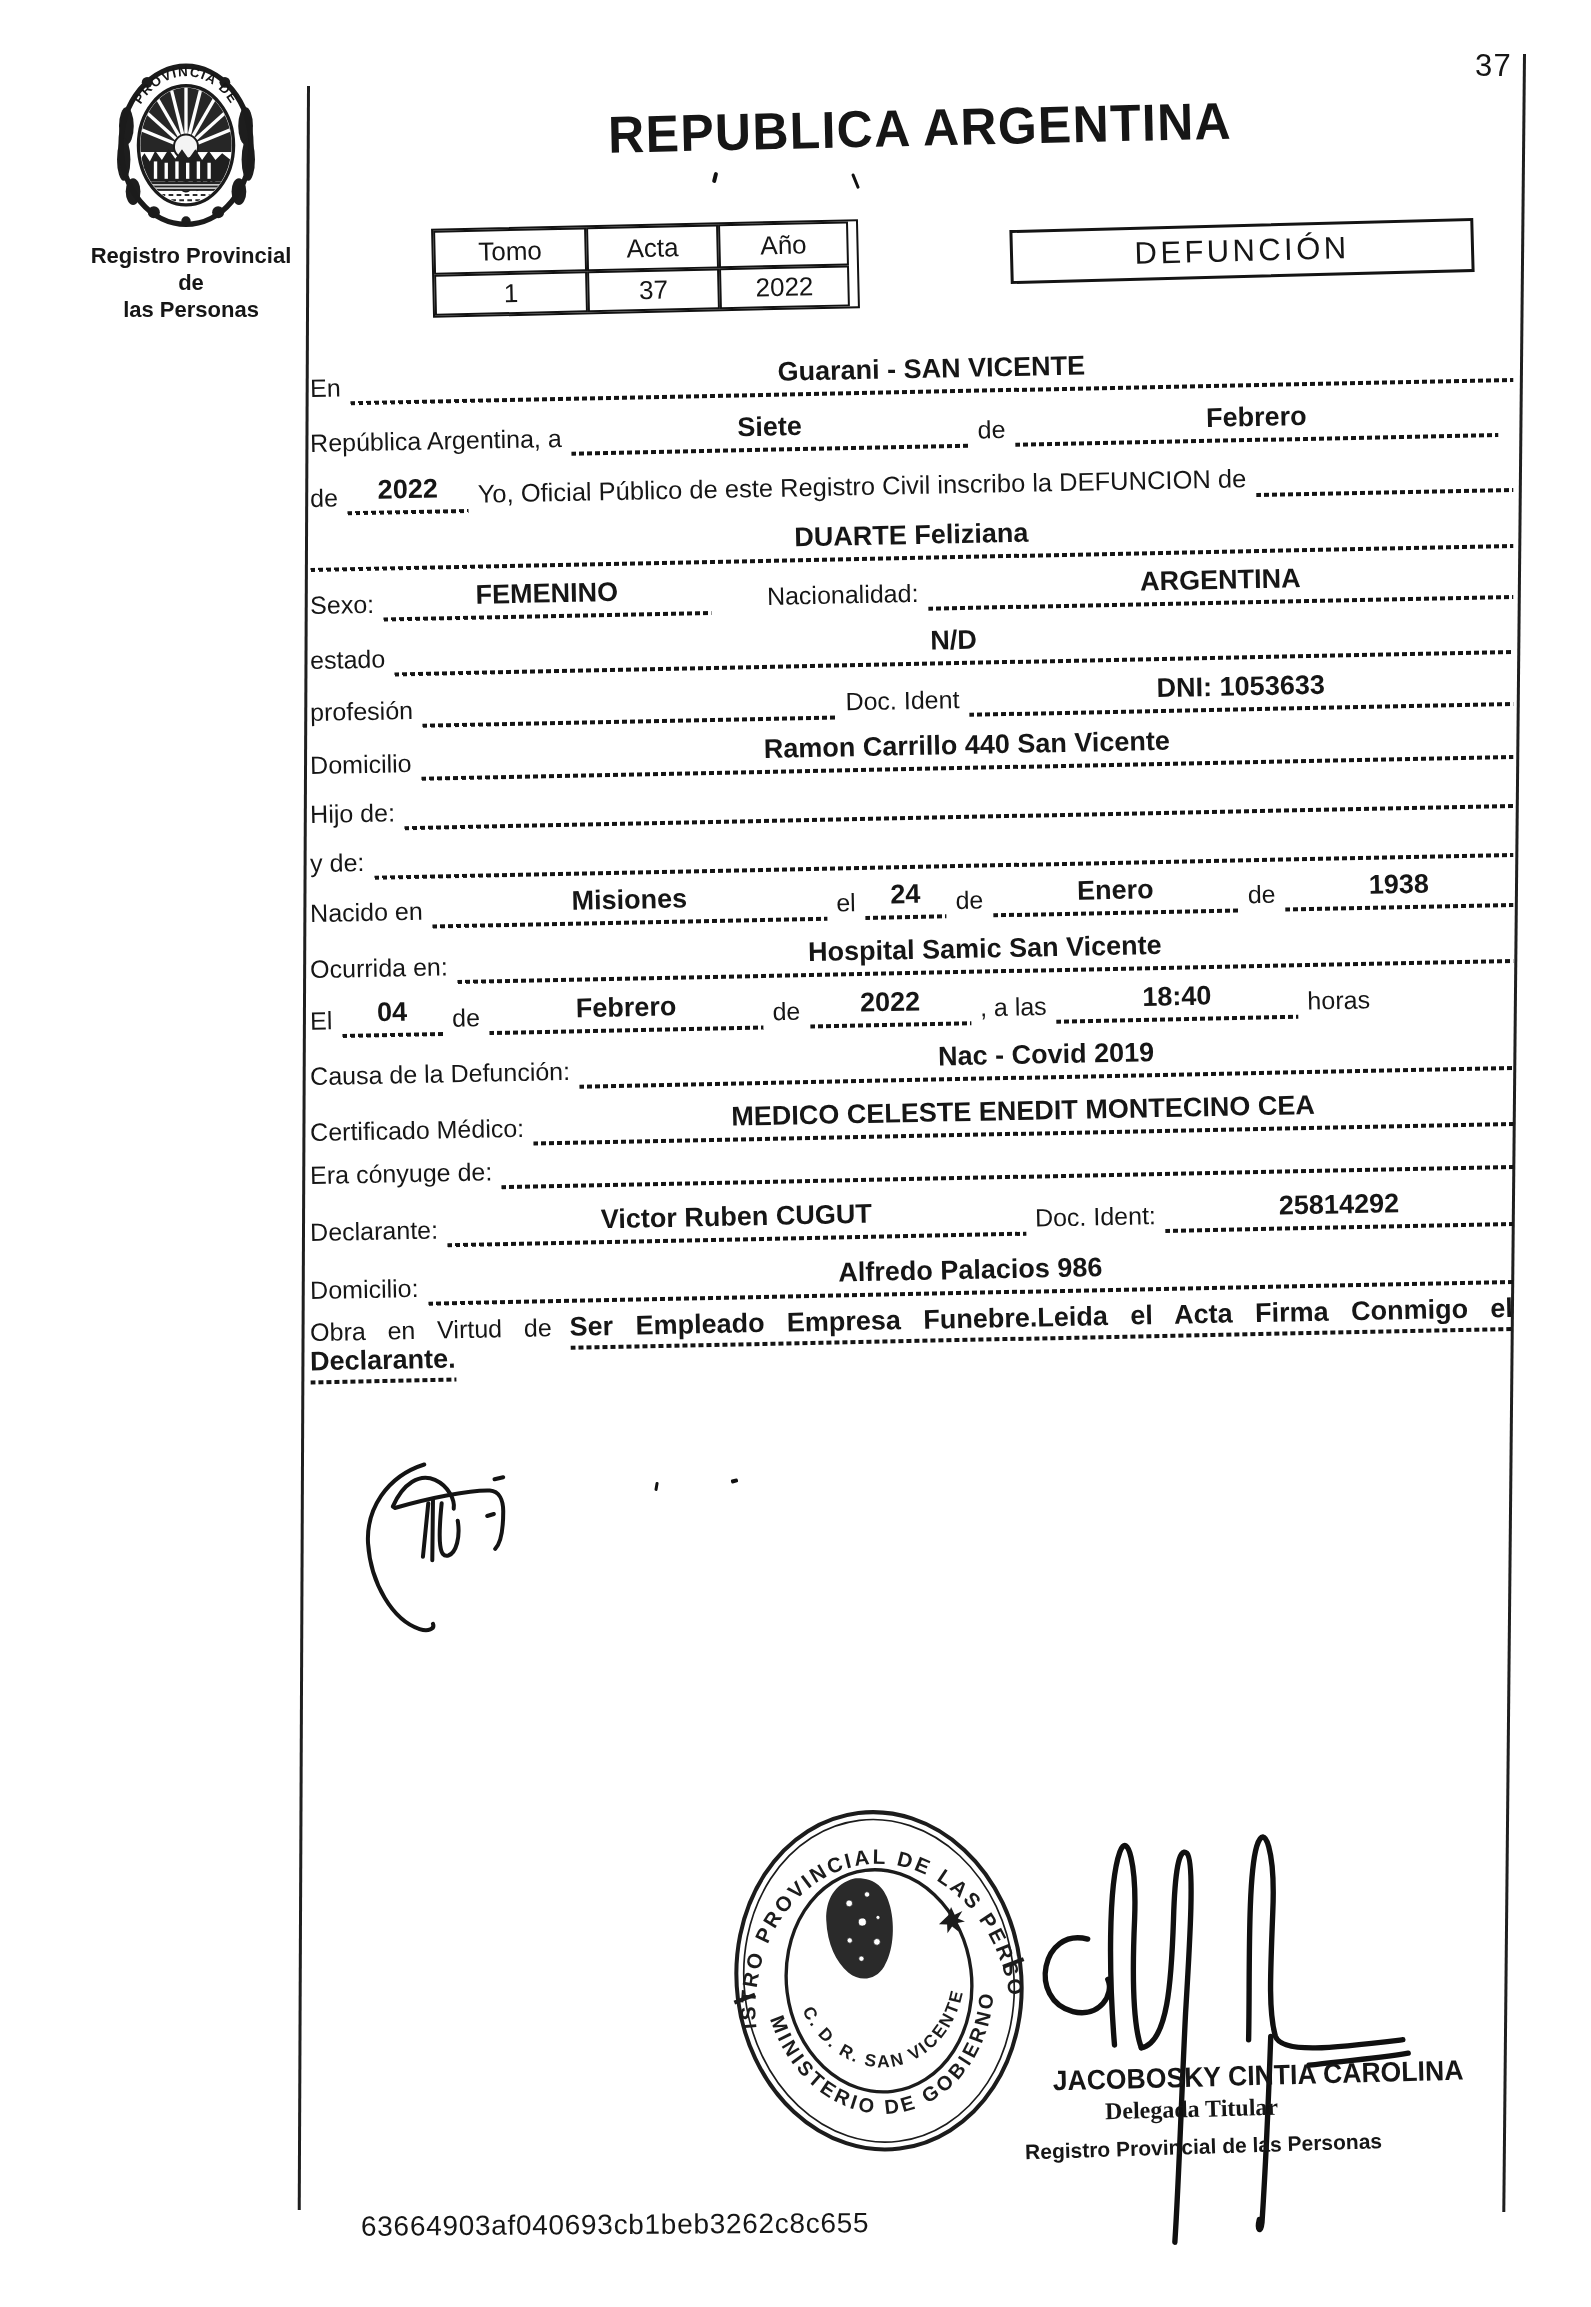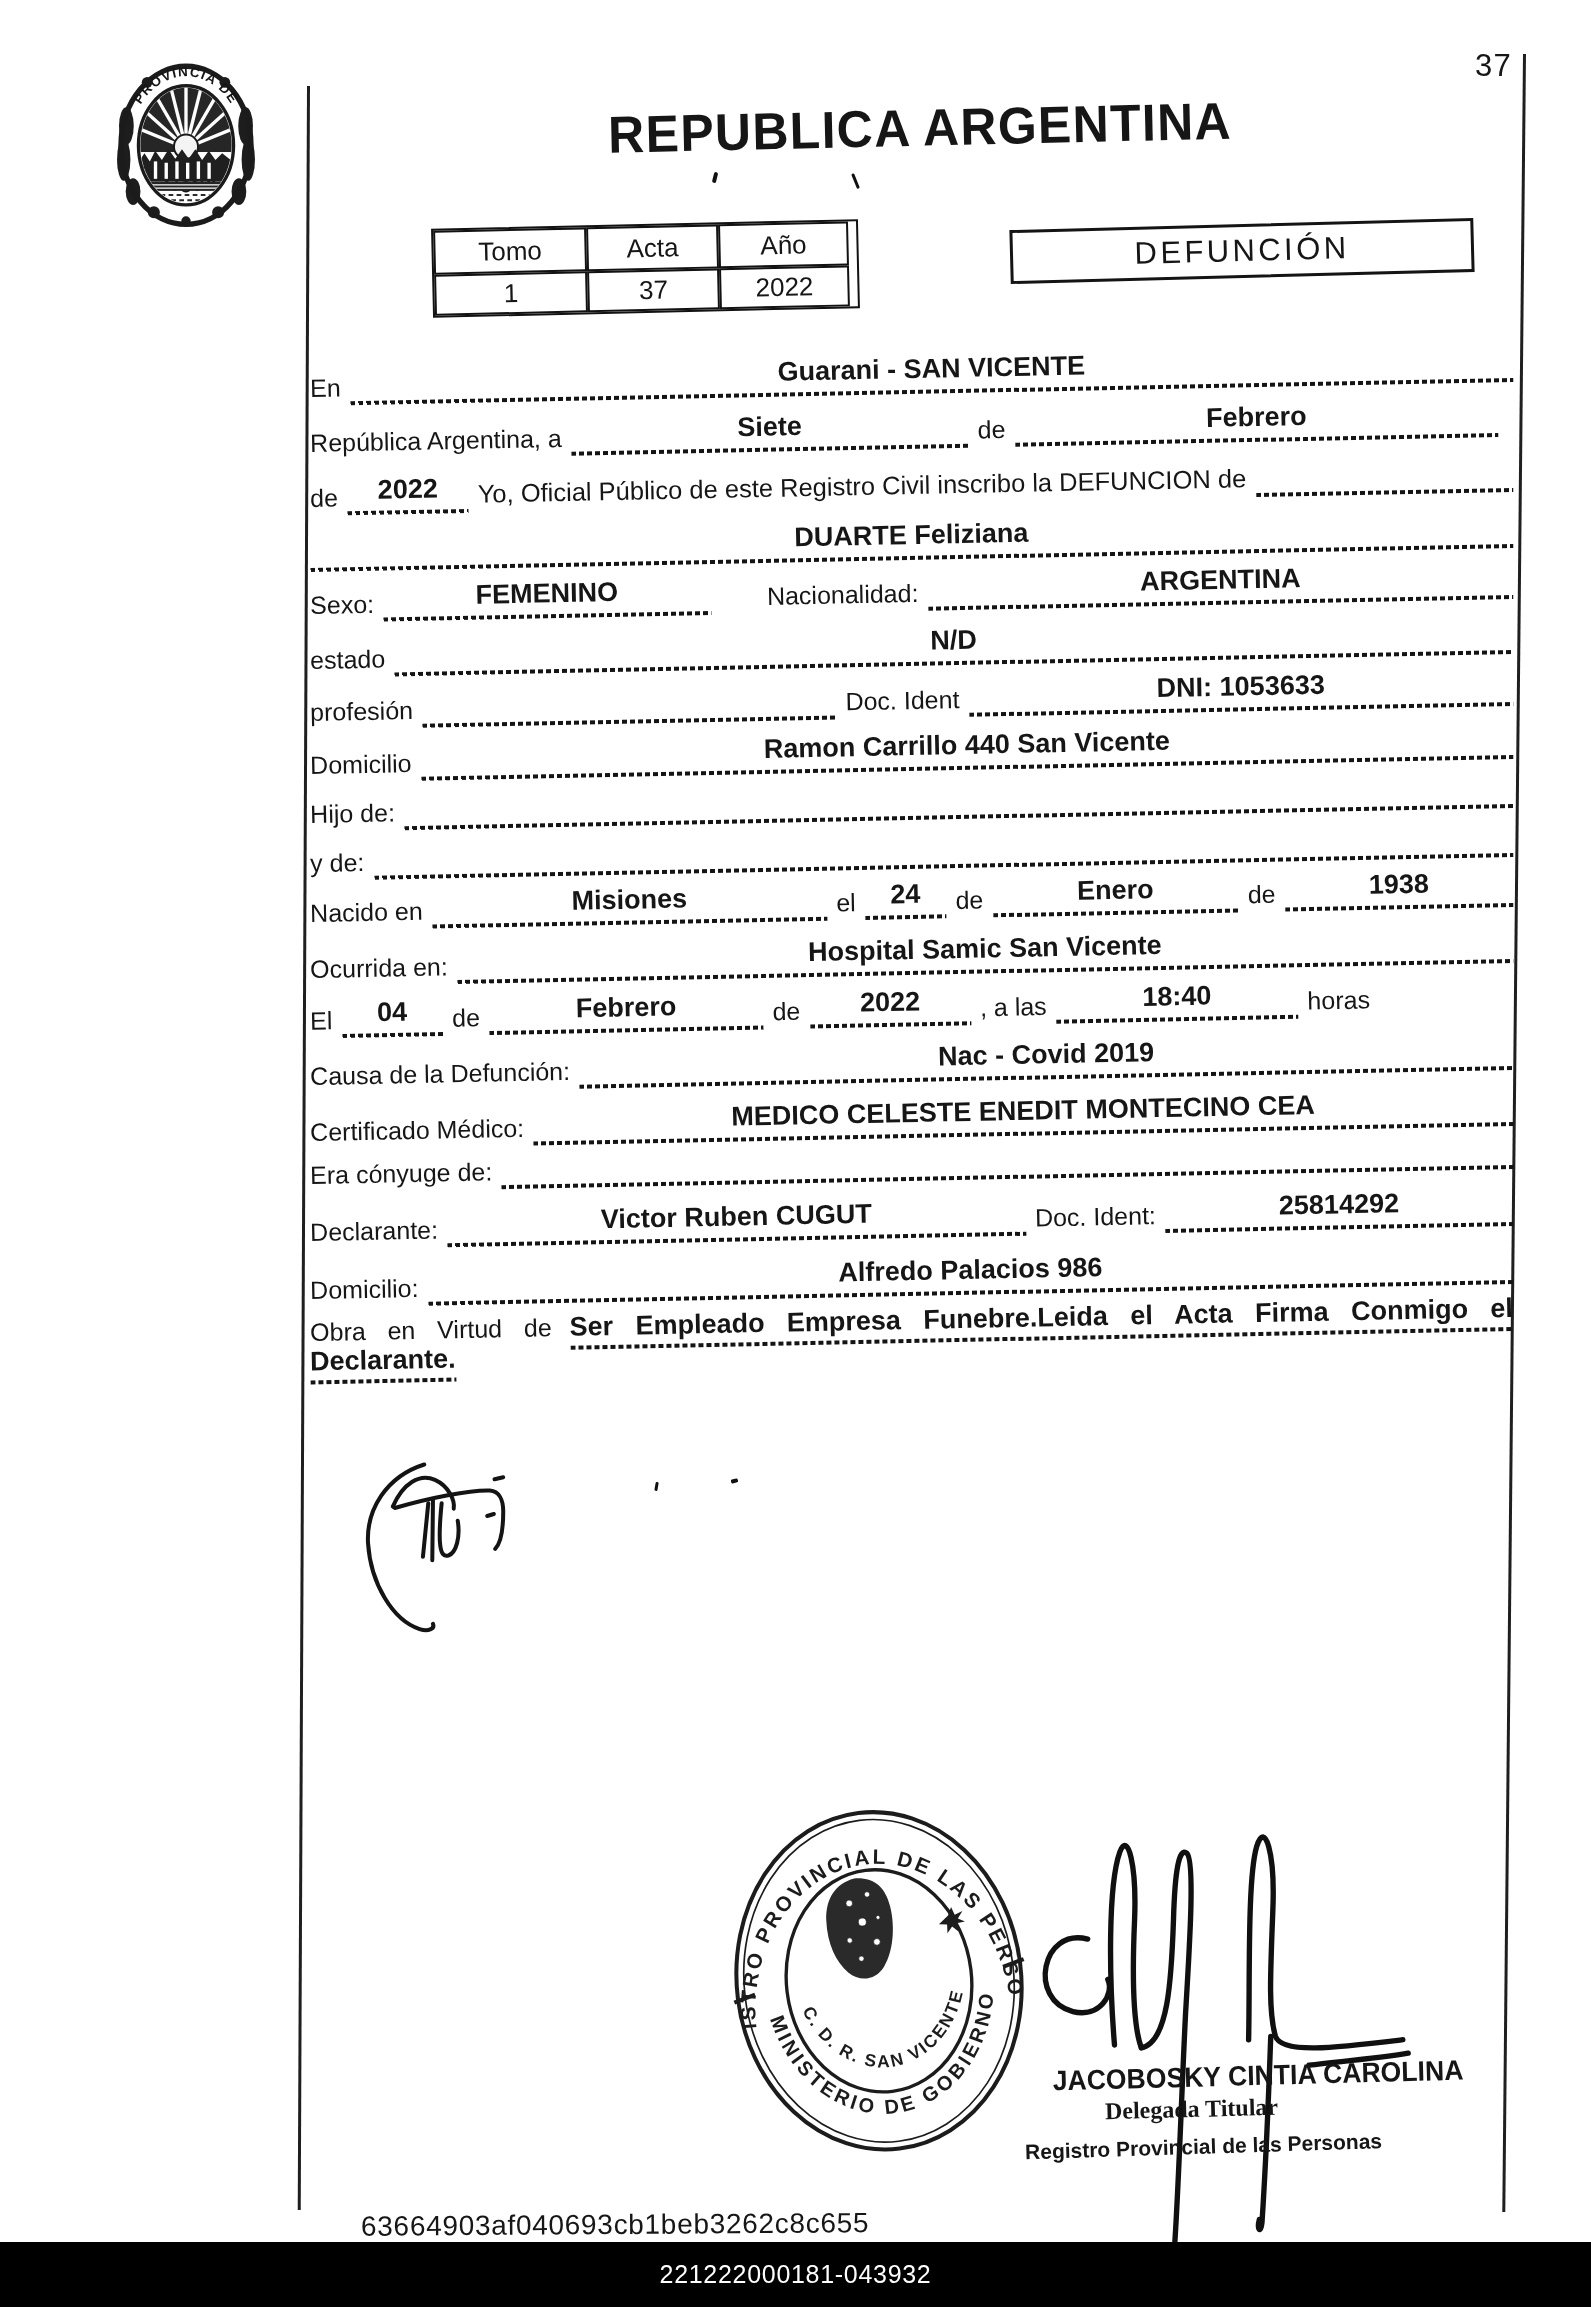--- a/index.html
+++ b/index.html
@@ -131,20 +131,24 @@
           <line x1="36" y1="183" x2="176" y2="183"></line>
           <line x1="36" y1="188" x2="176" y2="188"></line>
         </g>
       <g stroke="#2a2a2a" stroke-width="3" stroke-dasharray="7 5">
         <line x1="44" y1="198" x2="168" y2="198"></line>
           <line x1="48" y1="206" x2="164" y2="206"></line>
           <line x1="56" y1="214" x2="156" y2="214"></line>
       </g>
     </g>
   </svg>
+  <div class="abs emb-caption">
+    <div>Registro Provincial de</div>
+    <div>las Personas</div>
+  </div>
 
   <div class="vrule left-rule"></div>
   <div class="vrule right-rule"></div>
   <div class="abs page-number">37</div>
 
   <div class="abs title">REPUBLICA ARGENTINA</div>
   <span class="mark mark-a"></span>
   <span class="mark mark-b"></span>
 
   <div class="abs acta">
@@ -397,18 +401,15 @@
       <path d="M 393 345 C 390 430, 386 530, 380 622 C 378 640, 372 634, 376 618"></path>
       <path d="M 450 388 C 500 382, 550 378, 598 370"></path>
     </g>
   </svg>
 
   <div class="abs sig-name">JACOBOSKY CINTIA CAROLINA</div>
   <div class="abs sig-role">Delegada Titular</div>
   <div class="abs sig-office">Registro Provincial de las Personas</div>
 
   <div class="abs hash">63664903af040693cb1beb3262c8c655</div>
-  <div class="abs footer-bar">
-    <span>221222000181-043932</span>
-  </div>
 
 </div>
 
 
 </body></html>

